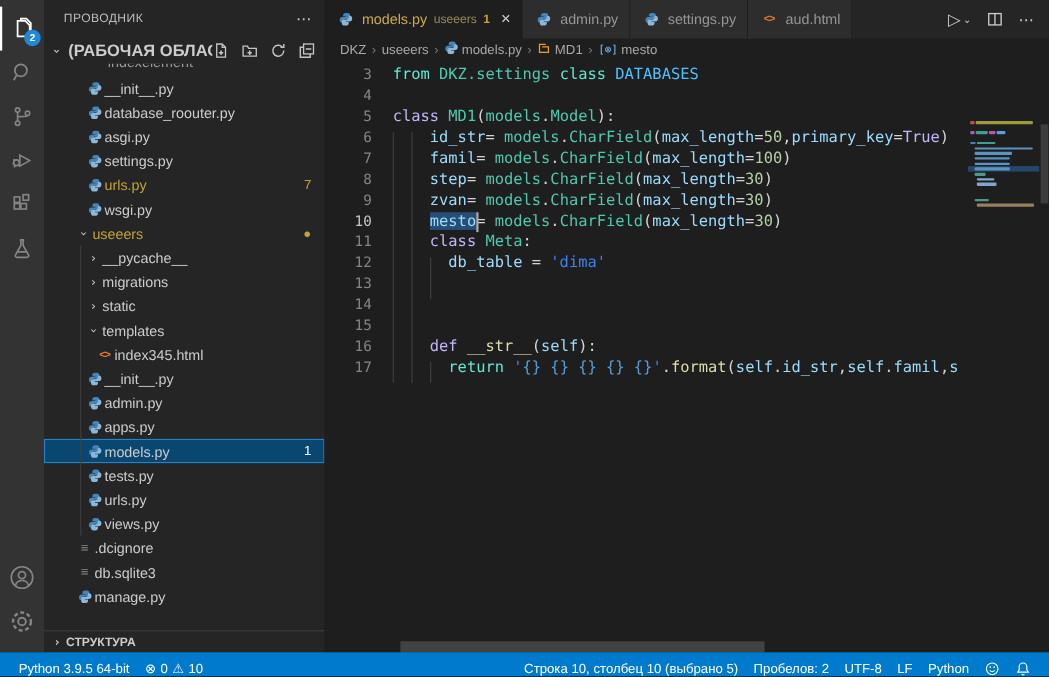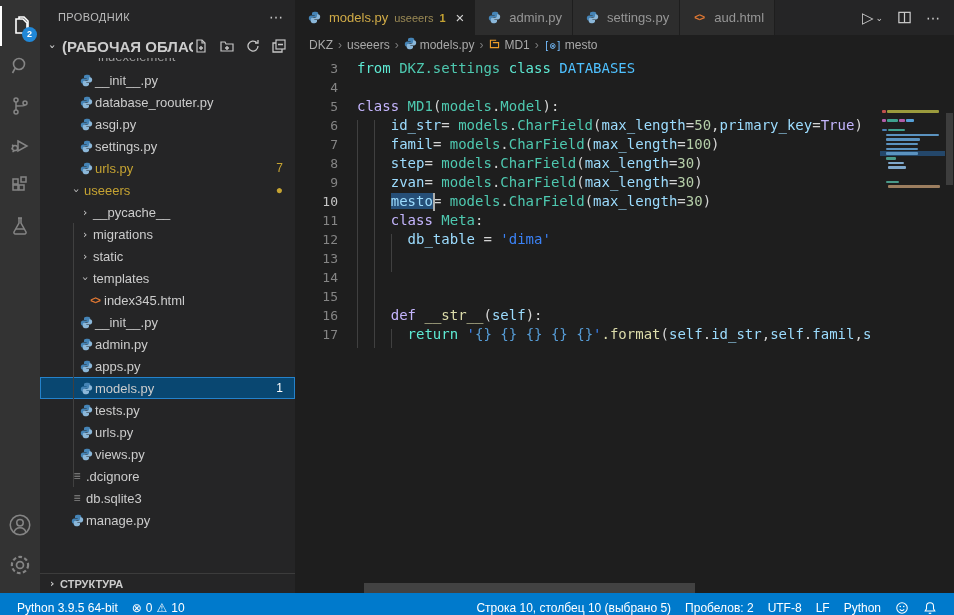--- a/index.html
+++ b/index.html
@@ -234,20 +234,29 @@
         <div class="tree-row" style="padding-left: 37px;">
           <span class="ficon">
             <svg width="13" height="13" viewBox="0 0 16 16">
               <path d="M7.9 1C6 1 4.9 1.9 4.9 3.3V5h3.3v.6H3.7C2.2 5.6 1 6.9 1 8.9s1.1 3.1 2.7 3.1h1.2v-1.8c0-1.4 1.2-2.5 2.6-2.5h3c1.2 0 2.1-1 2.1-2.2V3.3C12.6 1.9 11.5 1 9.9 1z" fill="#4584b6"></path>
               <path d="M8.1 15c1.9 0 3-.9 3-2.3V11H7.8v-.6h4.5c1.5 0 2.7-1.3 2.7-3.3s-1.1-3.1-2.7-3.1h-1.2v1.8c0 1.4-1.2 2.5-2.6 2.5h-3c-1.2 0-2.1 1-2.1 2.2v2.2C3.4 14.1 4.5 15 6.1 15z" fill="#8bb7d9"></path>
             </svg>
           </span>
           <span class="tlabel gold">urls.py</span>
           <span class="tbadge">7</span>
         </div>
+        <div class="tree-row" style="padding-left: 37px;">
+          <span class="ficon">
+            <svg width="13" height="13" viewBox="0 0 16 16">
+              <path d="M7.9 1C6 1 4.9 1.9 4.9 3.3V5h3.3v.6H3.7C2.2 5.6 1 6.9 1 8.9s1.1 3.1 2.7 3.1h1.2v-1.8c0-1.4 1.2-2.5 2.6-2.5h3c1.2 0 2.1-1 2.1-2.2V3.3C12.6 1.9 11.5 1 9.9 1z" fill="#4584b6"></path>
+              <path d="M8.1 15c1.9 0 3-.9 3-2.3V11H7.8v-.6h4.5c1.5 0 2.7-1.3 2.7-3.3s-1.1-3.1-2.7-3.1h-1.2v1.8c0 1.4-1.2 2.5-2.6 2.5h-3c-1.2 0-2.1 1-2.1 2.2v2.2C3.4 14.1 4.5 15 6.1 15z" fill="#8bb7d9"></path>
+            </svg>
+          </span>
+          <span class="tlabel">wsgi.py</span>
+        </div>
         <div class="tree-row" style="padding-left: 28px;">
           <span class="tw open">›</span>
           <span class="tlabel gold">useeers</span>
           <span class="tbadge">●</span>
         </div>
         <div class="tree-row" style="padding-left: 37px;">
           <span class="tw">›</span>
           <span class="tlabel">__pycache__</span>
         </div>
         <div class="tree-row" style="padding-left: 37px;">

